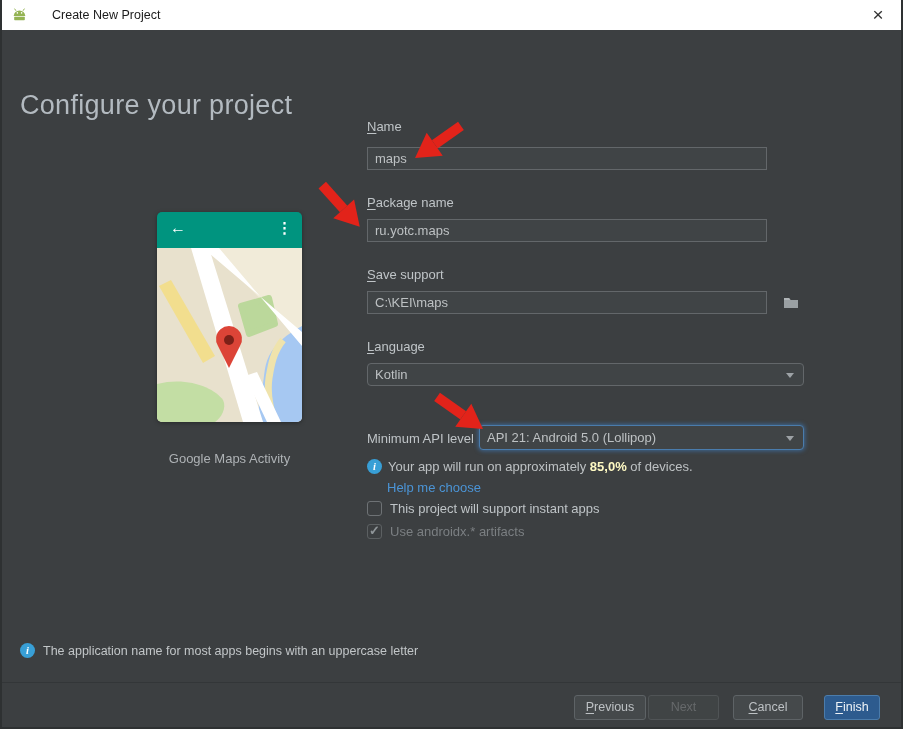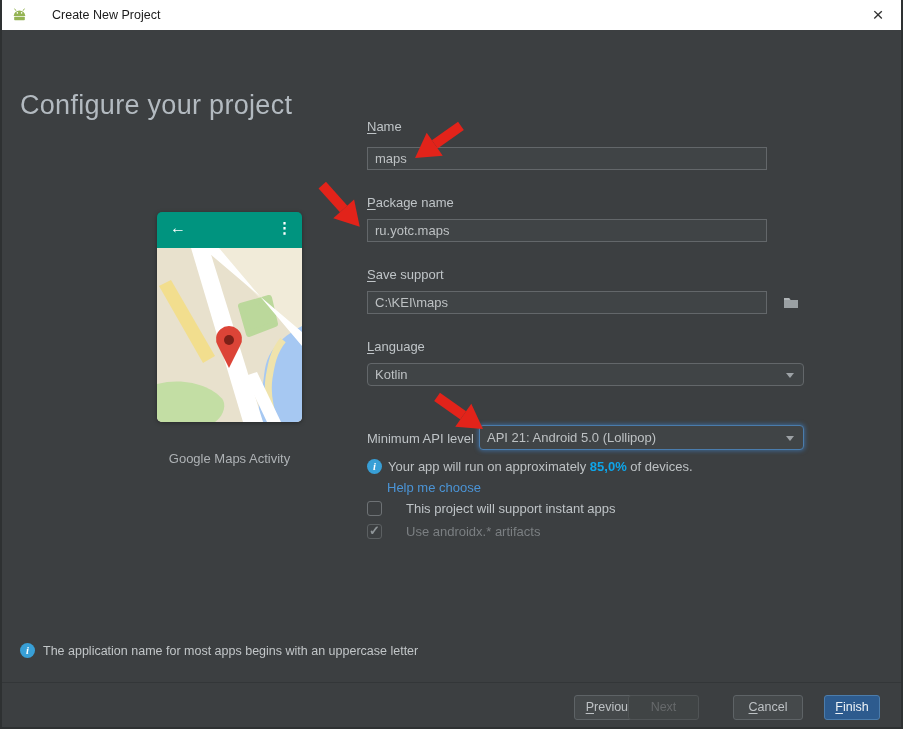--- a/index.html
+++ b/index.html
@@ -32,40 +32,40 @@
   .tf {
     position:absolute; width:400px; height:23px; background:#404446;
     border:1px solid #63676a; color:#bdc1c3; font-size:13px; padding:0 7px;
     font-family:"Liberation Sans", sans-serif; outline:none;
   }
   .combo { position:absolute; width:437px; height:23px; background:#404446; border:1px solid #63676a; border-radius:4px; line-height:21px; padding:0 7px; color:#bdc1c3; cursor:default; }
   .combo .arrow { position:absolute; right:9px; top:9px; width:0; height:0; border-left:4.5px solid transparent; border-right:4.5px solid transparent; border-top:5px solid #9da2a6; }
   .combo.focused { width:325px; height:25px; border:1px solid #4a7cac; border-radius:4px; box-shadow:0 0 4px 1px rgba(64,130,200,.6); line-height:23px; }
   .info-icon { width:15px; height:15px; border-radius:50%; background:#389fd6; color:#fff; font-size:10.5px; font-weight:bold; text-align:center; line-height:15px; font-family:"Liberation Serif", serif; font-style:italic; }
   .devrow { position:absolute; left:365px; top:459px; display:flex; align-items:center; gap:6px; }
-  .devrow b { font-weight:bold; color:#0ea5e9; }
+  .devrow b { font-weight:bold; color:#fef9c3; }
   .link { position:absolute; left:385px; top:480px; color:#4b94d6; cursor:pointer; }
-  .cb-row { position:absolute; left:365px; display:flex; align-items:center; gap:24px; }
+  .cb-row { position:absolute; left:365px; display:flex; align-items:center; gap:8px; }
   .cb-box { width:15px; height:15px; border:1.5px solid #6e7275; border-radius:3px; background:transparent; position:relative; }
   .cb-box.checked { border-color:#5c6062; }
   .cb-box.checked .mark { position:absolute; left:1px; top:-2px; color:#8f9598; font-size:13px; font-weight:bold; }
   .cb-label { color:#bfc4c7; }
   .cb-label.dim { color:#7b7f82; }
   
   .foot-note { position:absolute; left:18px; top:643px; display:flex; align-items:center; gap:8px; font-size:12.5px; color:#c2c6c8; }
   .separator { position:absolute; left:0; top:682px; width:100%; height:1px; background:#333638; }
   .btn {
     position:absolute; top:695px; height:25px; background:#45494b; border:1px solid #5e6366;
     border-radius:3px; color:#bdc1c4; font-size:12.5px; text-align:center; line-height:23px; cursor:pointer;
     font-family:"Liberation Sans", sans-serif;
   }
   .btn.disabled { color:#66696b; border-color:#505456; background:#404445; cursor:default; }
   .btn.primary { background:#2d5b8e; border-color:#4b7cab; color:#eef3f7; }
   .btn-previous { left:562px; width:72px;margin-left:10px; }
-  .btn-next { left:626px; width:71px; }
+  .btn-next { left:646px; width:71px; }
   .btn-cancel { left:731px; width:70px; }
   .btn-finish { left:822px; width:56px; }
   
   .red-arrow { position:absolute; width:60px; height:36px; pointer-events:none; }
   .arrow1 { left:406px; top:124px; transform:rotate(145deg); }
   .arrow2 { left:309px; top:188px; transform:rotate(48deg); }
   .arrow3 { left:428px; top:395px; transform:rotate(35deg); }
 </style>
 </head>
 <body>

